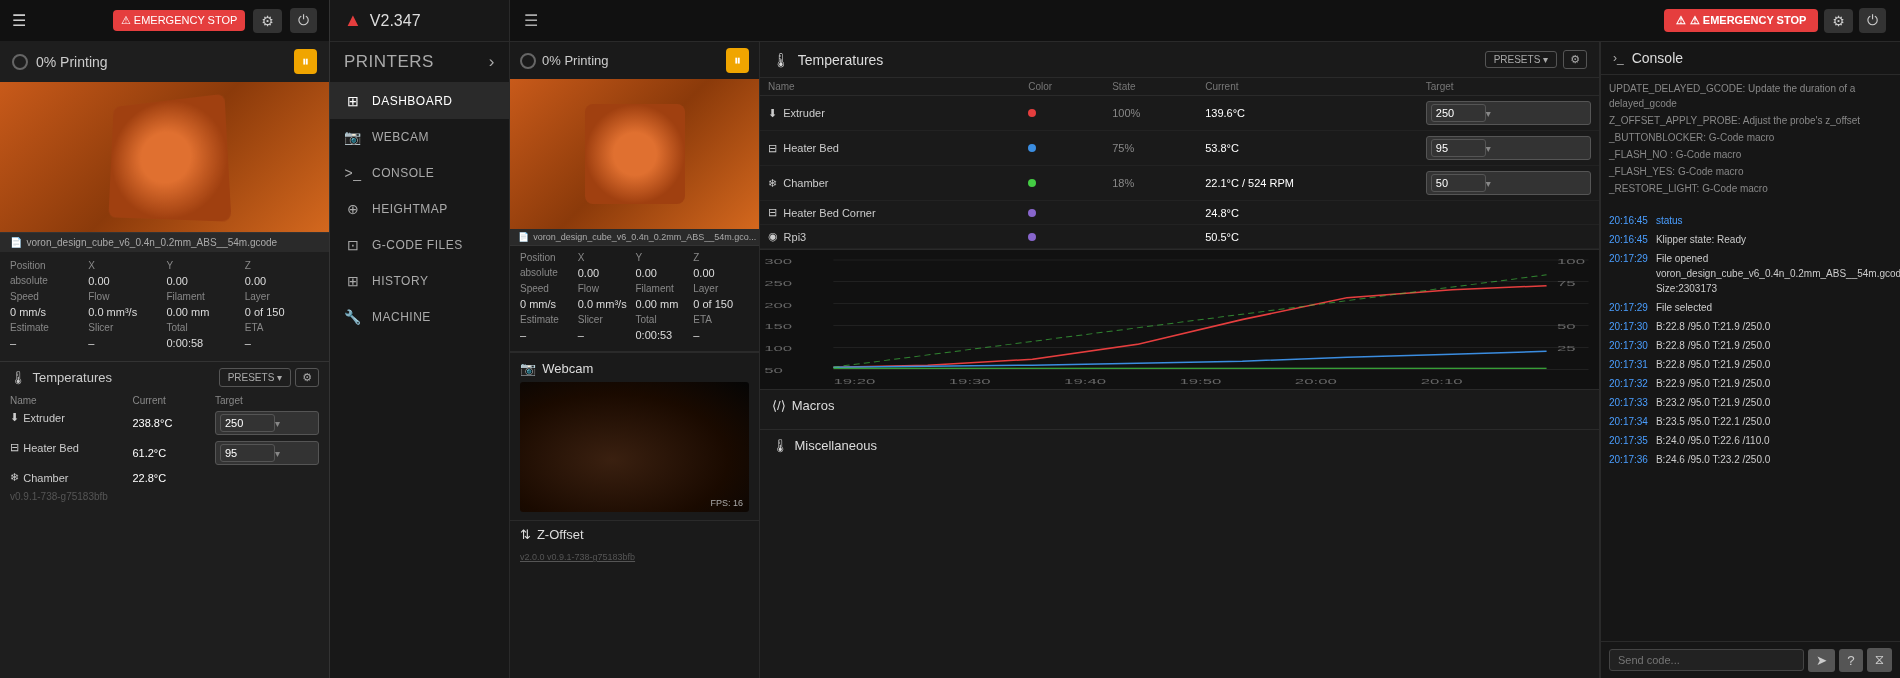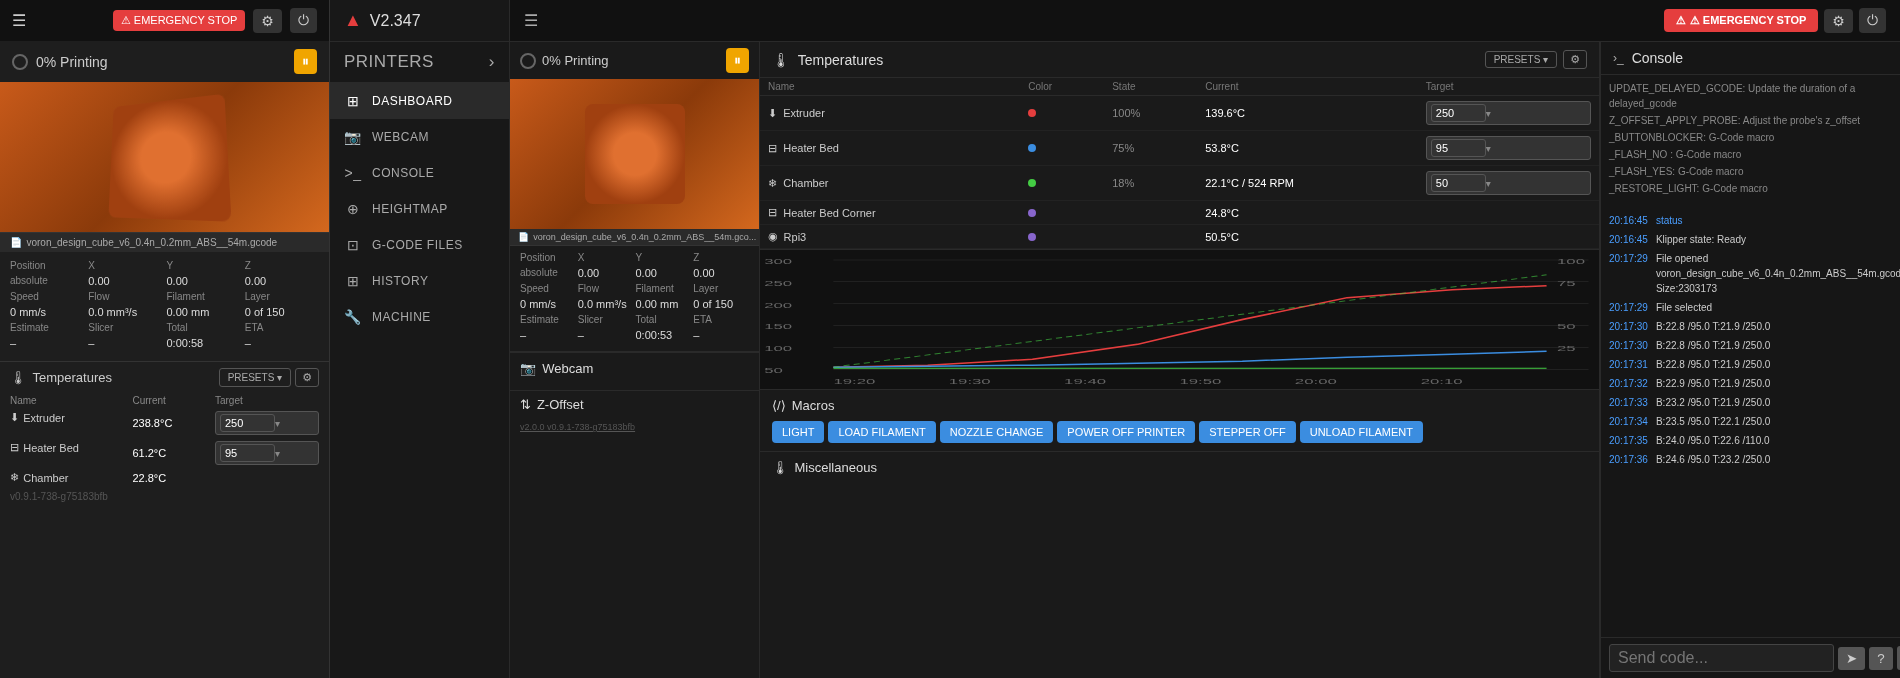--- a/index.html
+++ b/index.html
@@ -91,21 +91,21 @@
     .console-col { width: 300px; border-left: 1px solid #2a2a2a; display: flex; flex-direction: column; flex-shrink: 0; background: #161616; }
     .console-header { padding: 8px 12px; display: flex; align-items: center; gap: 8px; border-bottom: 1px solid #2a2a2a; }
     .console-title { font-size: 14px; color: #ddd; }
     .console-messages { flex: 1; overflow-y: auto; padding: 6px 8px; font-size: 10px; line-height: 1.5; }
     .console-msg { margin-bottom: 2px; color: #888; }
     .console-msg.with-time { display: flex; gap: 8px; margin-bottom: 4px; }
     .console-time { color: #4a9eff; white-space: nowrap; font-size: 10px; }
     .console-text { color: #ccc; }
     .console-text.status { color: #4a9eff; }
     .console-input-row { display: flex; align-items: center; padding: 6px 8px; border-top: 1px solid #2a2a2a; gap: 4px; }
-    .console-input { flex: 1; background: #222; border: 1px solid #444; color: #ccc; padding: 4px 8px; border-radius: 3px; font-size: 16px; }
+    .console-input { flex: 1; background: #222; border: 1px solid #444; color: #ccc; padding: 4px 8px; border-radius: 3px; font-size: 11px; }
     .console-send-btn { background: #555; border: none; color: #ccc; padding: 4px 8px; border-radius: 3px; cursor: pointer; }
     .console-help-btn { background: #555; border: none; color: #ccc; padding: 4px 8px; border-radius: 3px; cursor: pointer; }
     .console-filter-btn { background: #555; border: none; color: #ccc; padding: 4px 8px; border-radius: 3px; cursor: pointer; }
     .top-right-btns { display: flex; gap: 6px; align-items: center; }
     .emergency-btn-top { background: #e53e3e; color: white; border: none; border-radius: 4px; padding: 5px 12px; cursor: pointer; font-size: 11px; display: flex; align-items: center; gap: 4px; font-weight: 600; }
     .select-arrow { font-size: 10px; color: #888; }
     .temp-input-wrap { display: flex; align-items: center; background: #333; border: 1px solid #555; border-radius: 3px; padding: 2px 4px; }
   </style>
 </head>
 <body>
@@ -340,20 +340,24 @@
           <span class="grid-value">0:00:53</span>
           <span class="grid-value">–</span>
         </div>
       </div>
 
       <div class="webcam-section">
         <div class="webcam-title">
           <span>📷</span>
           <span>Webcam</span>
         </div>
+        <div class="webcam-preview">
+          <div class="webcam-inner"></div>
+          <span class="webcam-fps">FPS: 16</span>
+        </div>
       </div>
 
       <div class="zoffset-section">
         <div class="zoffset-title">
           <span>⇅</span>
           <span>Z-Offset</span>
         </div>
       </div>
       <div style="padding:4px 10px;font-size:9px;color:#555;text-decoration:underline;">v2.0.0 v0.9.1-738-g75183bfb</div>
     </div>
@@ -508,28 +512,20 @@
           <text x="255" y="135" fill="#666" font-size="8">20:00</text>
           <text x="315" y="135" fill="#666" font-size="8">20:10</text>
         </svg>
       </div>
 
       <div class="macros-section">
         <div class="macros-title">
           <span>⟨/⟩</span>
           <span>Macros</span>
         </div>
-        <div class="macro-btns" id="macro-buttons-container">
-            <button class="macro-btn">LIGHT</button>
-            <button class="macro-btn">LOAD FILAMENT</button>
-            <button class="macro-btn">NOZZLE CHANGE</button>
-            <button class="macro-btn">POWER OFF PRINTER</button>
-            <button class="macro-btn">STEPPER OFF</button>
-            <button class="macro-btn">UNLOAD FILAMENT</button>
-          </div>
       </div>
 
       <div class="misc-section">
         <div class="misc-title">
           <span>🌡</span>
           <span>Miscellaneous</span>
         </div>
       </div>
     </div>
 

